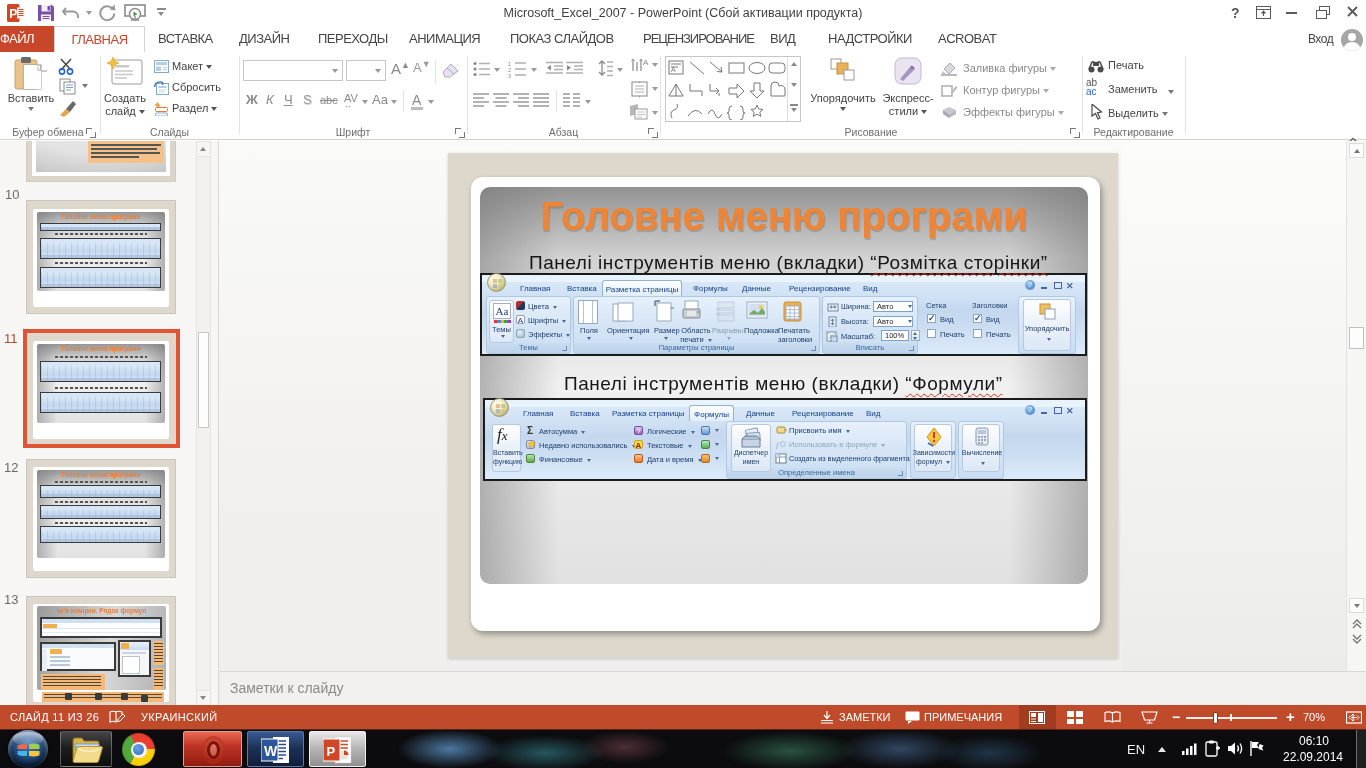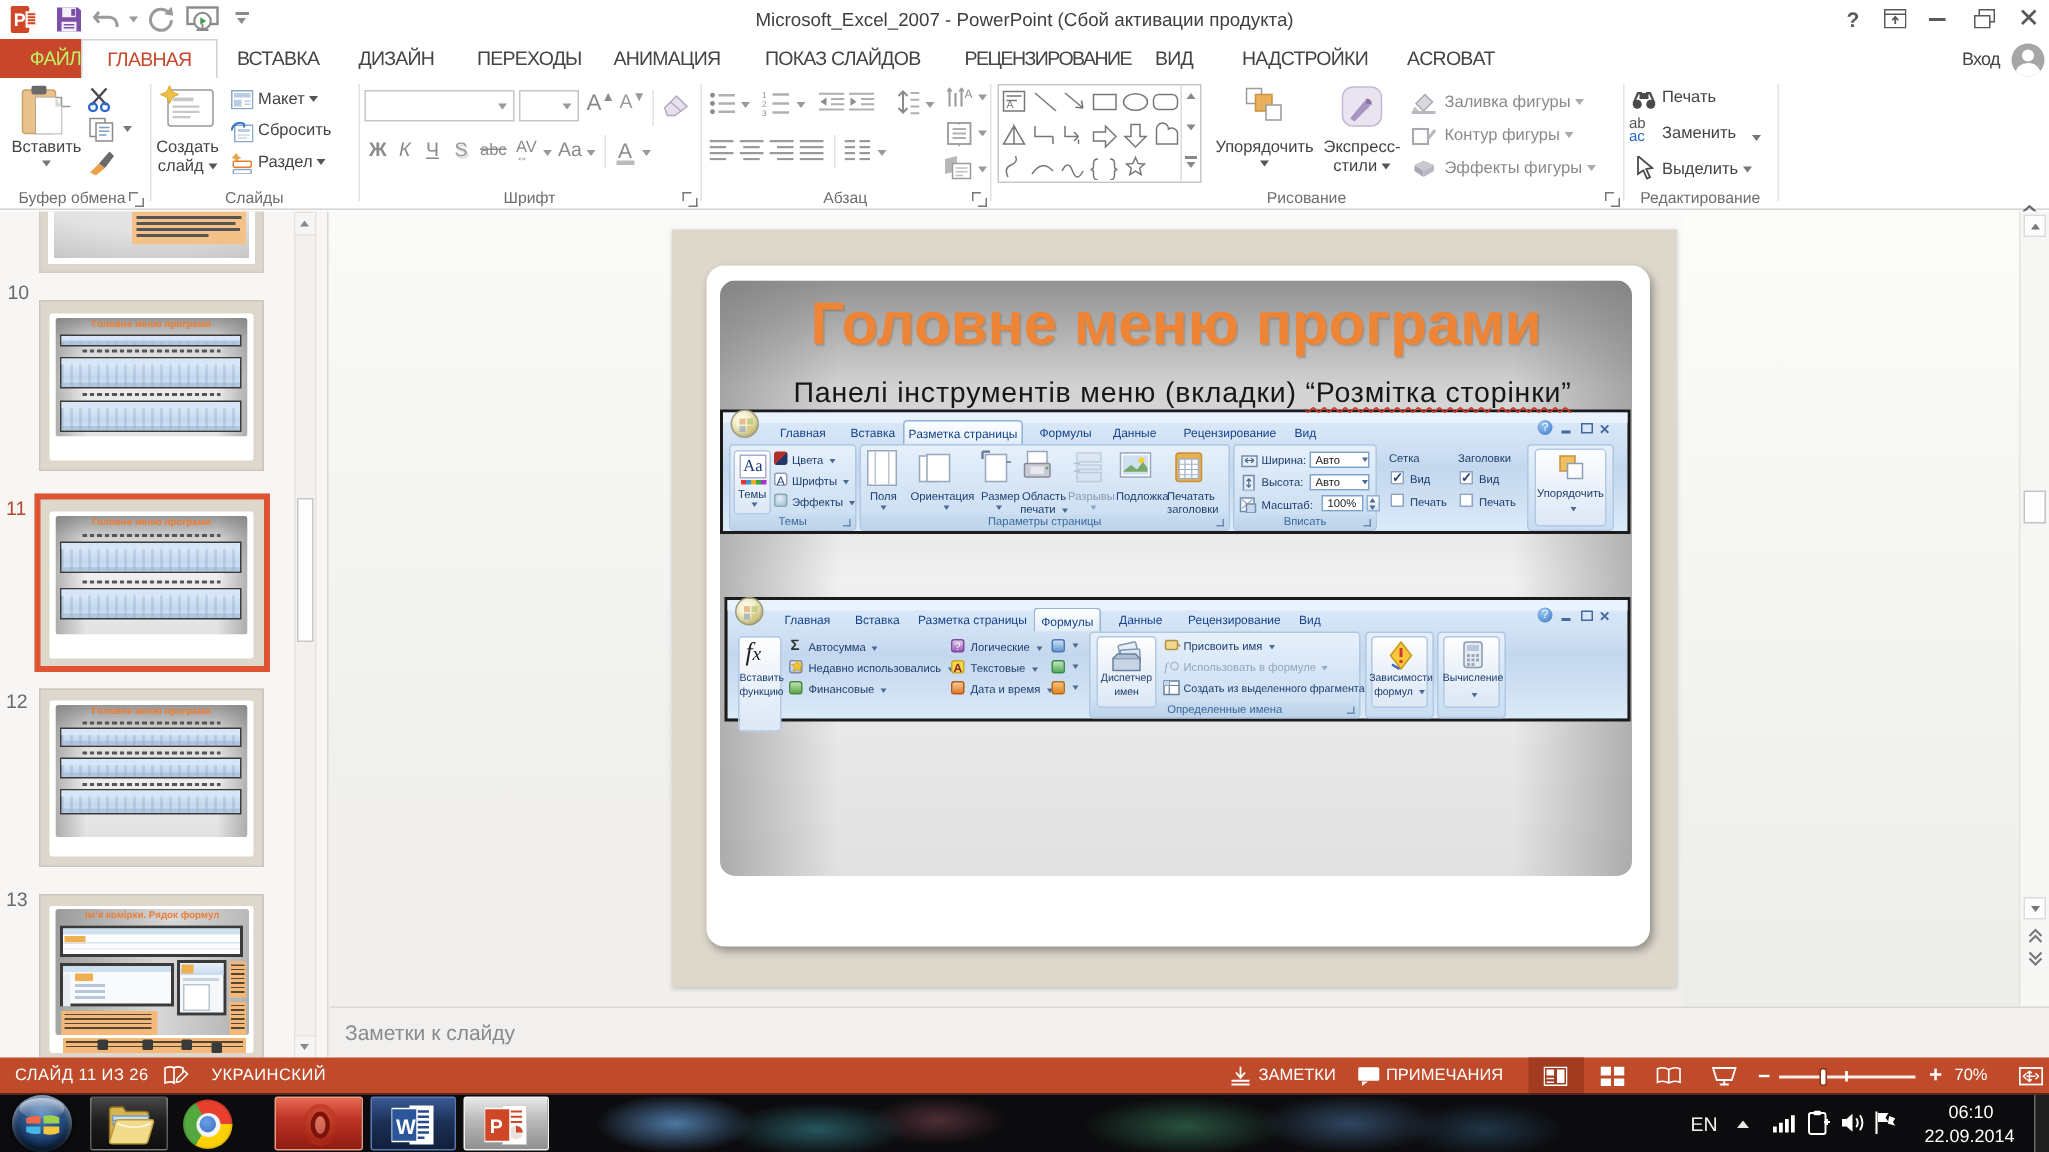--- a/index.html
+++ b/index.html
@@ -7,21 +7,21 @@
 body { font-family:"Liberation Sans",sans-serif; position:relative; background:#fff; }
 .abs { position:absolute; }
 
 
 #titlebar { left:0; top:0; width:1366px; height:26px; background:#fff; }
 #apptitle { width:100%; text-align:center; top:6px; font-size:12.5px; color:#3f3f3f; }
 
 
 #tabrow { left:0; top:26px; width:1366px; height:26px; background:#fff; }
 .tab { top:0; height:26px; line-height:26px; font-size:13px; color:#444; letter-spacing:-0.5px; }
-#tab-file { left:0; width:54px; background:#c8472b; color:#bef264; text-align:right; }
+#tab-file { left:0; width:54px; background:#c8472b; color:#ffffff; text-align:left; }
 #tab-home { left:54px; width:91px; background:#fff; border:1px solid #d5d2cf; border-bottom:none; color:#c8472b; text-align:center; }
 
 
 #ribbon { left:0; top:52px; width:1366px; height:88px; background:#fff; border-bottom:1px solid #d4d1ce; }
 .gsep { top:4px; width:1px; height:78px; background:#e4e2e0; }
 .glabel { font-size:10.5px; color:#6e6e6e; top:74px; text-align:center; }
 .rtext { font-size:11px; color:#444; }
 .gray { color:#8a8a8a; }
 .dd { display:inline-block; width:0; height:0; border-left:3px solid transparent; border-right:3px solid transparent; border-top:4px solid #777; vertical-align:middle; }
 .launcher { width:10px; height:10px; top:76px; }
@@ -427,20 +427,21 @@
       </svg>
     <svg class="abs" style="left:4px;top:492px" width="12" height="12" viewBox="0 0 12 12">
         <path d="M2 2 L6 6 L10 2 M2 6 L6 10 L10 6" fill="none" stroke="#777" stroke-width="1.4"></path>
       </svg>
   </div>
   <div class="abs" id="editor-beige"></div>
   <div class="abs" id="slide-white"></div>
   <div class="abs" id="slide-panel"></div>
   <div class="abs" id="slide-title">Головне меню програми</div>
   <div class="abs slide-label" style="left:529px;top:111px">Панелі інструментів меню (вкладки) <span class="wavy">“Розмітка сторінки”</span></div>
+  <div class="abs slide-label" style="left:564px;top:232px">Панелі інструментів меню (вкладки) <span class="wavy">“Формули”</span></div>
 
   <div class="abs xr" id="xr1" style="left:480px;top:132px;width:607px;height:83px">
     <div class="abs" style="left:0;top:0;width:100%;height:7px;background:#e9f3fd"></div>
     <div class="orb"></div>
     <div class="xtabsel" style="left:120px;width:80px"><span>Разметка страницы</span></div>
     <div class="xtab" style="left:38px">Главная</div>
     <div class="xtab" style="left:85px">Вставка</div>
     <div class="xtab" style="left:211px">Формулы</div>
     <div class="xtab" style="left:260px">Данные</div>
     <div class="xtab" style="left:307px">Рецензирование</div>
@@ -584,21 +585,21 @@
         <i class="mi"></i>
         <i class="re"></i>
         <i class="cl"></i>
       </div>
     <div class="xgrp" style="left:241px;top:21px;width:181px;height:58px">
         <div class="xglab">Определенные имена</div>
       </div>
     <div class="xgrp" style="left:425px;top:21px;width:46px;height:58px"></div>
     <div class="xgrp" style="left:473px;top:21px;width:46px;height:58px"></div>
 
-    <div class="xbig" style="left:7px;top:24px;width:29px;height:64px">
+    <div class="xbig" style="left:7px;top:24px;width:29px;height:48px">
       <div class="abs" style="left:4px;top:0px;font-size:17px;font-style:italic;color:#222;font-family:'Liberation Serif',serif">f<span style="font-size:13px">x</span></div>
       <div class="abs" style="left:0;top:24px;width:100%;text-align:center;font-size:7px;color:#1c3e6e">Вставить</div>
       <div class="abs" style="left:0;top:33px;width:100%;text-align:center;font-size:7px;color:#1c3e6e">функцию</div>
     </div>
     <div class="abs" style="left:42px;top:25px;font-size:10px;font-weight:bold;color:#333">Σ</div>
     <div class="xs" style="left:54px;top:27px">Автосумма <i class="xdd"></i></div>
     <div class="xico8" style="left:41px;top:40px;background:linear-gradient(#e8f0fa,#a8c8e8);border:1px solid #88a"></div>
     <svg class="abs" style="left:41px;top:39px" width="11" height="11">
         <path d="M5.5 1 l1.2 2.6 2.8.3 -2 1.9.5 2.8 -2.5 -1.4 -2.5 1.4.5 -2.8 -2 -1.9 2.8 -.3Z" fill="#f4c430" stroke="#c89b18" stroke-width=".5"></path>
       </svg>

